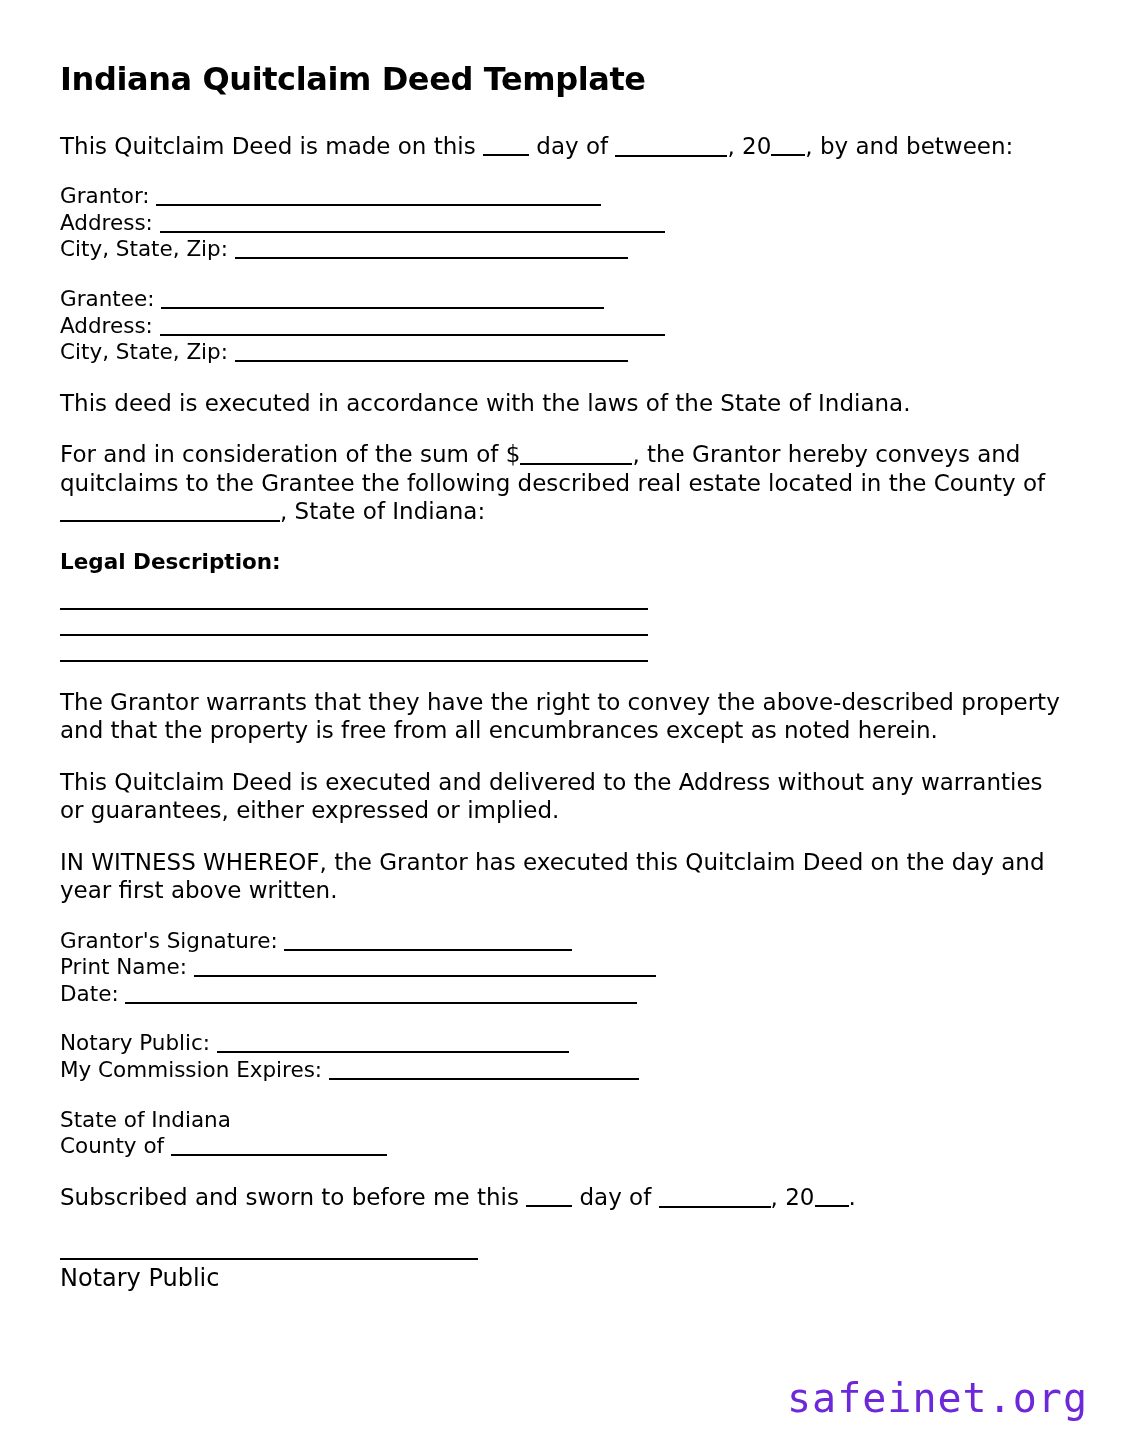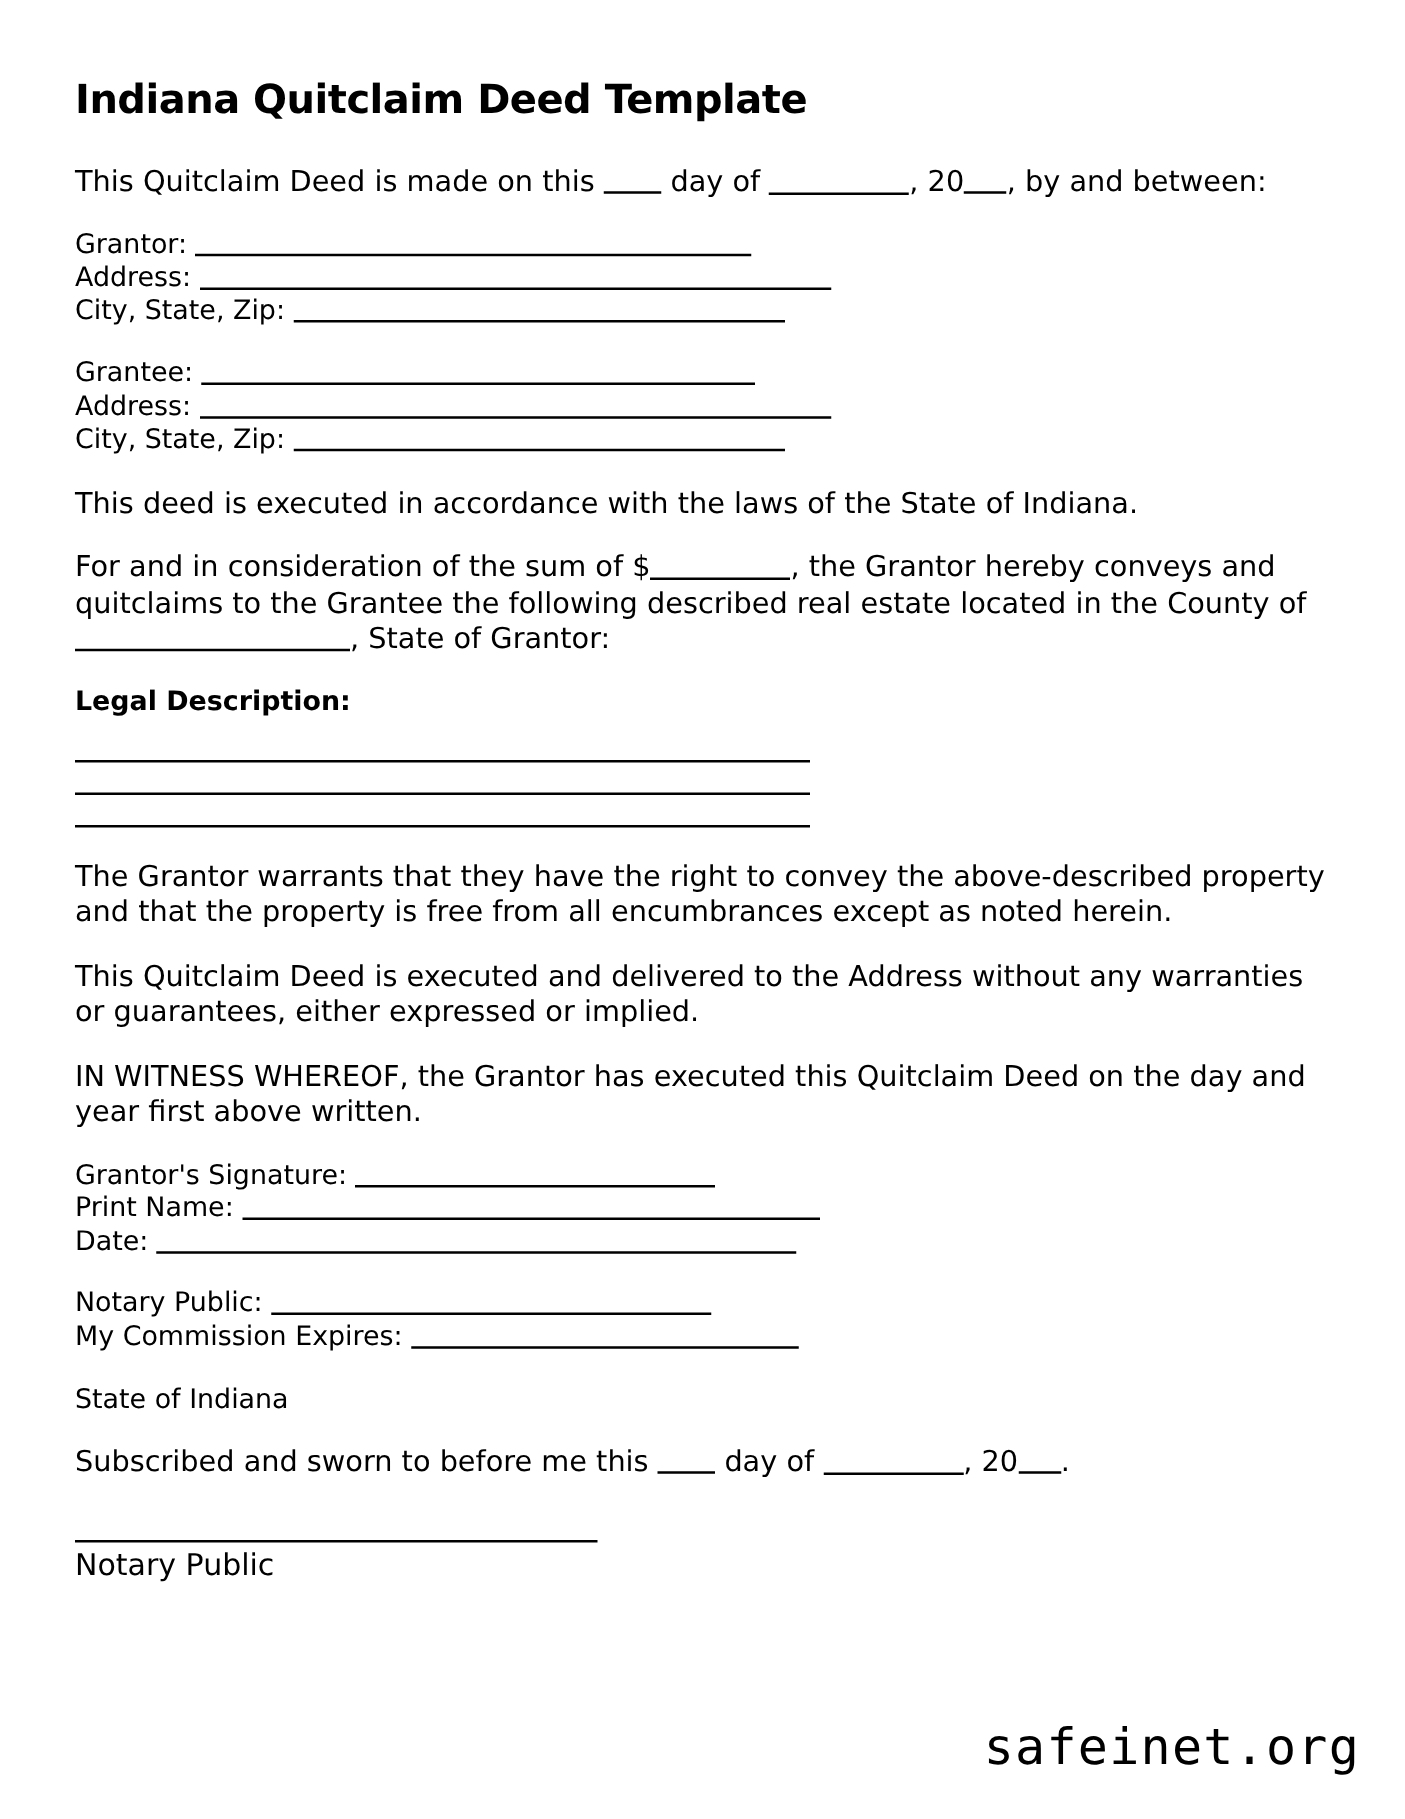--- a/index.html
+++ b/index.html
@@ -104,21 +104,21 @@
   .spacer-24 { height: 24px; }
 
   
   .watermark {
     position: absolute;
     right: 36px;
     bottom: 34px;
     font-family: "DejaVu Sans Mono", "Liberation Mono", monospace;
     font-size: 40px;
     letter-spacing: 1px;
-    color: #000000;
+    color: #6d28d9;
     white-space: nowrap;
   }
 </style>
 </head>
 <body>
 
 <div class="page">
   <div class="content">
 
     <h1 class="doc-title">Indiana Quitclaim Deed Template</h1>
@@ -158,21 +158,21 @@
         <span class="field-label">City, State, Zip:</span>
         <span class="blank" style="width:393px"></span>
       </div>
     </div>
 
     <p class="para">This deed is executed in accordance with the laws of the State of Indiana.</p>
 
     <p class="para">
       <span>For and in consideration of the sum of $</span><span class="blank blank-md"></span><span>, the Grantor hereby conveys and quitclaims to the Grantee the following described real estate located in the County of</span>
       <br>
-      <span class="blank blank-lg"></span><span>, State of Grantor:</span>
+      <span class="blank blank-lg"></span><span>, State of Indiana:</span>
     </p>
 
     <div class="legal-head">Legal Description:</div>
     <div class="rule-stack">
       <div class="rule"></div>
       <div class="rule"></div>
       <div class="rule"></div>
     </div>
 
     <p class="para">The Grantor warrants that they have the right to convey the above-described property and that the property is free from all encumbrances except as noted herein.</p>
@@ -202,20 +202,24 @@
         <span class="blank" style="width:352px"></span>
       </div>
       <div class="field-row">
         <span class="field-label">My Commission Expires:</span>
         <span class="blank" style="width:310px"></span>
       </div>
     </div>
 
     <div class="sig-block">
       <div class="field-row">State of Indiana</div>
+      <div class="field-row">
+        <span class="field-label">County of</span>
+        <span class="blank" style="width:216px"></span>
+      </div>
     </div>
 
     <p class="para">
       <span>Subscribed and sworn to before me this</span>
       <span class="blank blank-sm"></span>
       <span>day of</span>
       <span class="blank blank-md"></span><span>, 20</span><span class="blank blank-yr"></span><span>.</span>
     </p>
 
     <div class="spacer-24"></div>

